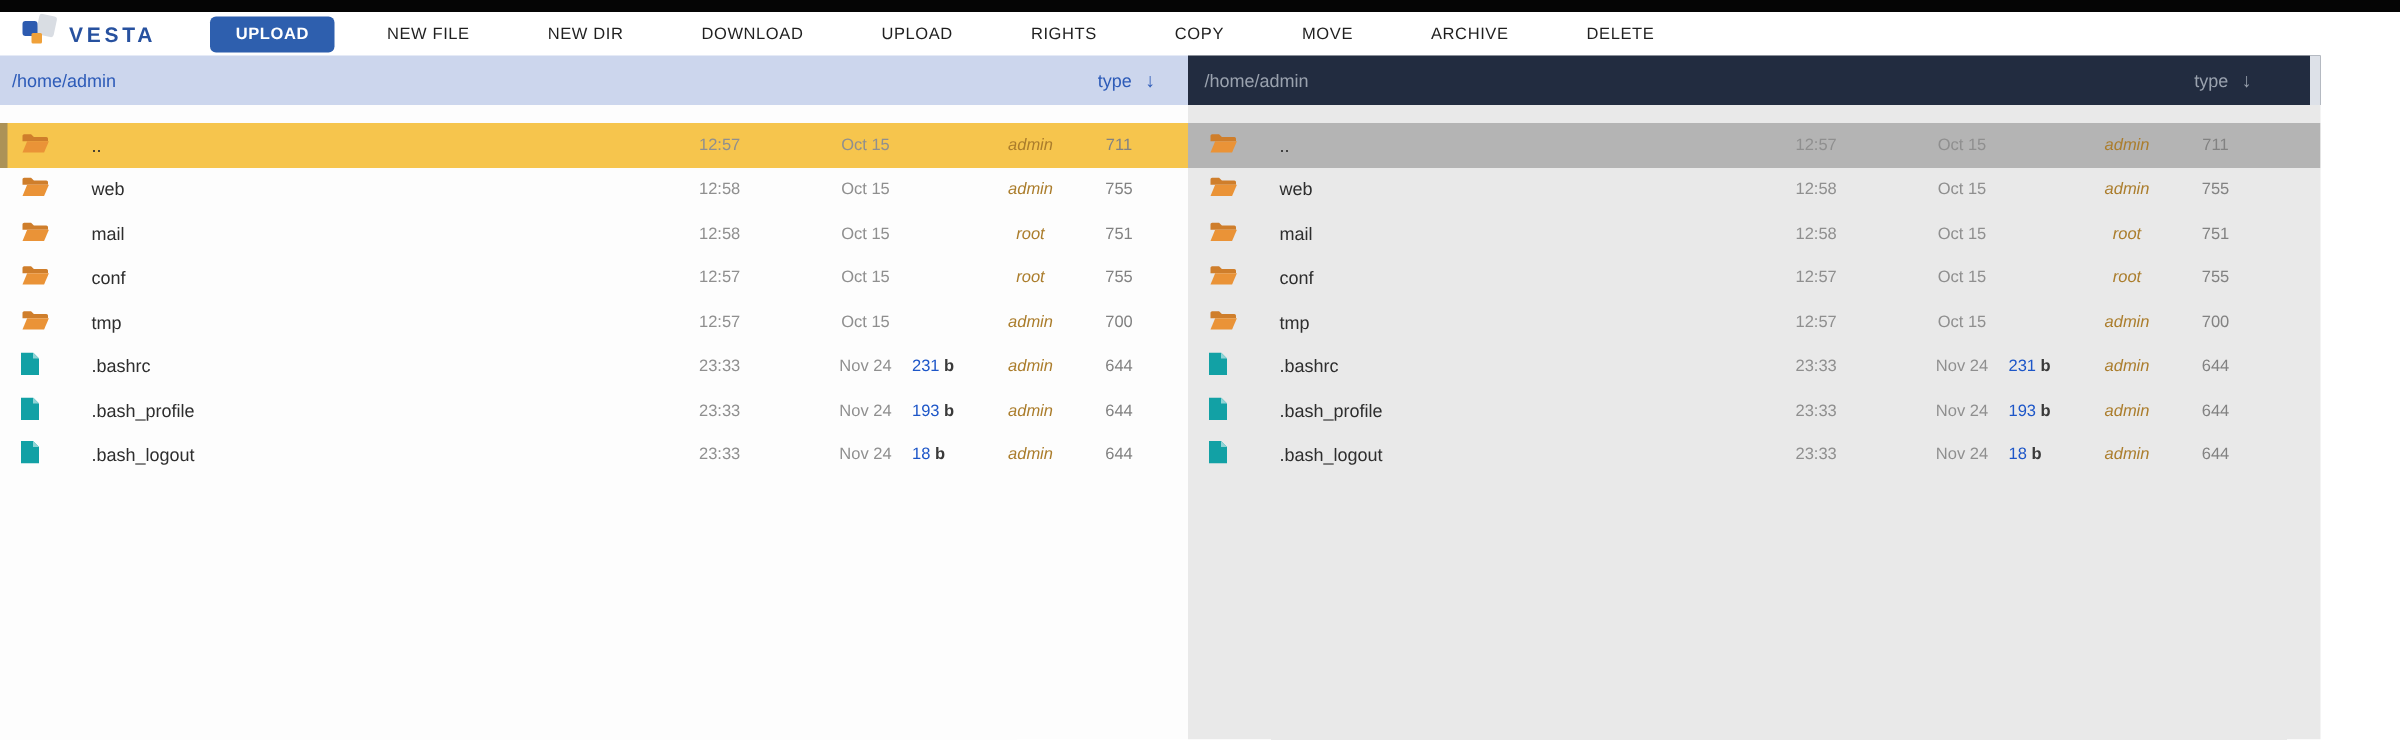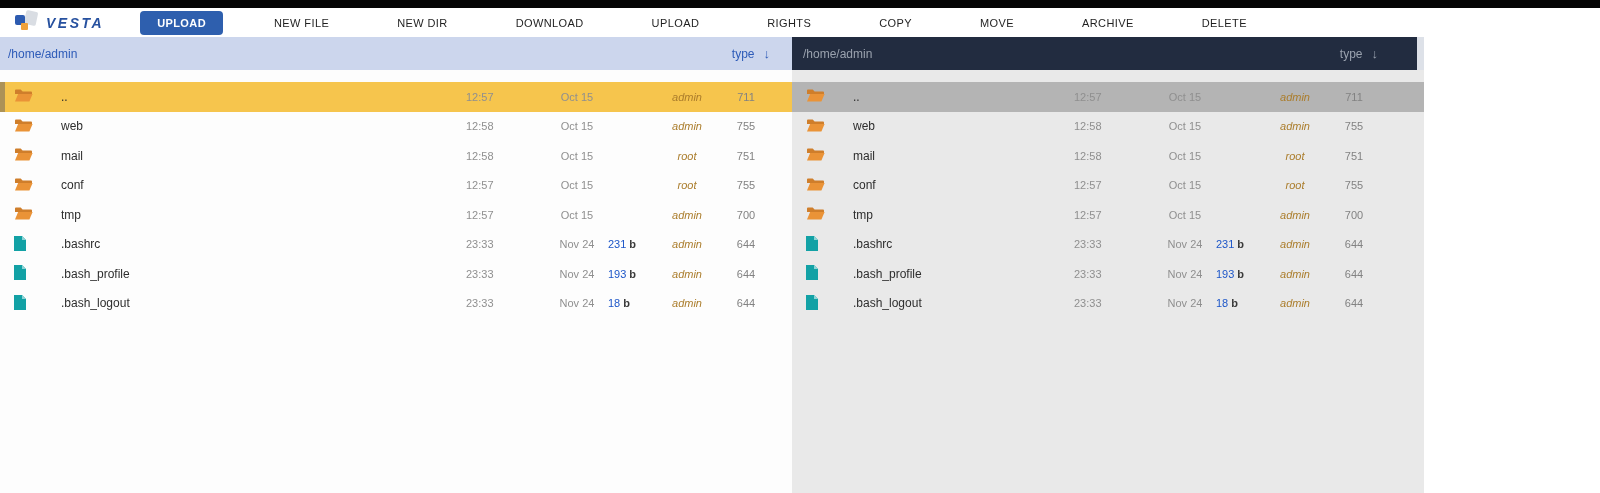--- a/index.html
+++ b/index.html
@@ -5,29 +5,29 @@
   * { margin:0; padding:0; box-sizing:border-box; }
   html,body { width:1600px; height:493px; overflow:hidden; background:#fff;
     font-family:"Liberation Sans", sans-serif; }
 
   
   .top-strip { height:8px; background:#050505; width:100%; }
 
   
   .toolbar { height:29px; background:#ffffff; display:flex; align-items:center; padding-left:14px; }
   .logo { display:flex; align-items:center; gap:7px; margin-right:36px; cursor:pointer; }
-  .logo-text { font-size:14px; font-weight:bold; letter-spacing:2.5px; color:#27519f;font-style:italic; }
-  .menu { display:flex; align-items:center; gap:16px; }
+  .logo-text { font-size:14px; font-weight:bold; letter-spacing:2.5px; color:#27519f; }
+  .menu { display:flex; align-items:center; gap:0; }
   .menu-btn { border:none; background:transparent; font-family:"Liberation Sans", sans-serif;
     font-size:11px; color:#1f1f1f; letter-spacing:0.4px; padding:5px 26px; cursor:pointer; }
   .menu-btn.primary { background:#2e5fae; color:#ffffff; border-radius:4px; padding:6px 17px;
     font-weight:bold; margin-right:9px; }
 
   
-  .panes { display:flex; width:1424px; height:456px; }
+  .panes { display:flex; width:1547px; height:456px; }
   .pane { display:flex; flex-direction:column; }
   .pane-left  { width:792px; background:#fdfdfd; }
   .pane-right { flex:1; background:#e9e9e9; }
 
   .pane-header { height:33px; flex:0 0 33px; display:flex; align-items:center;
     justify-content:space-between; font-size:12px; position:relative; }
   .pane-left  .pane-header { background:#ccd6ed; color:#2d5bb8; padding:0 22px 0 8px; }
   .pane-right .pane-header { background:#222c40; color:#9aa2ae; padding:0 46px 0 11px; }
   .sort { display:flex; align-items:center; gap:9px; cursor:pointer; background:transparent;
     border:none; font-family:inherit; font-size:12px; color:inherit;justify-content:center; }

